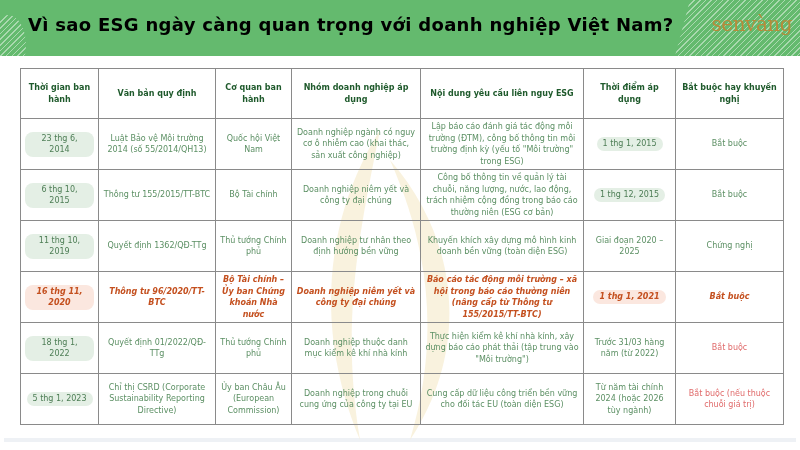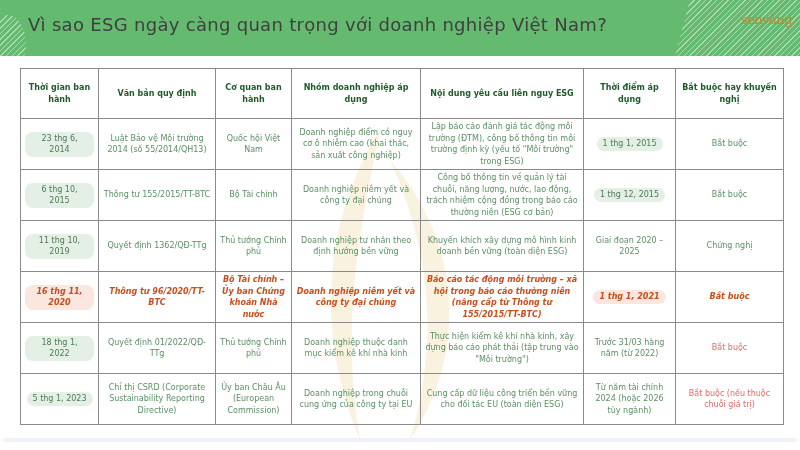--- a/index.html
+++ b/index.html
@@ -16,26 +16,26 @@
     background: repeating-linear-gradient(135deg, rgba(255,255,255,0.45) 0 1px, transparent 1px 4px);
     border-radius: 50%;
   }
   .header .stripes-right {
     position: absolute; right: 0; top: 0; width: 140px; height: 56px;
     background: repeating-linear-gradient(135deg, rgba(255,255,255,0.45) 0 1px, transparent 1px 4px);
     clip-path: polygon(30px 0, 140px 0, 140px 56px, 15px 56px);
   }
   .header .title {
     position: absolute; left: 28px; top: 14px;
-    color: #404040; font-size: 18px; font-weight: normal; letter-spacing: 0.3px;
+    color: #000000; font-size: 18px; font-weight: bold; letter-spacing: 0.3px;
     font-family: "DejaVu Sans", sans-serif;
   }
   .logo {
     position: absolute; right: 8px; top: 12px;
-    color: #b88a3a; font-family: "DejaVu Serif", serif; font-size: 13px;
+    color: #b88a3a; font-family: "DejaVu Serif", serif; font-size: 20px;
     letter-spacing: -0.5px;
     text-align: right;
   }
 
   .panel {
     position: absolute; left: 4px; top: 56px; width: 792px; height: 386px;
     background: #ffffff;
     border-bottom: 4px solid #eef1f5;
   }
   .watermark {
@@ -105,21 +105,21 @@
       <th>Nội dung yêu cầu liên nguy ESG</th>
       <th>Thời điểm áp dụng</th>
       <th>Bắt buộc hay khuyến nghị</th>
     </tr>
   </thead>
   <tbody>
     <tr>
       <td><span class="pill">23 thg 6, 2014</span></td>
       <td>Luật Bảo vệ Môi trường 2014 (số 55/2014/QH13)</td>
       <td>Quốc hội Việt Nam</td>
-      <td>Doanh nghiệp điểm có nguy cơ ô nhiễm cao (khai thác, sản xuất công nghiệp)</td>
+      <td>Doanh nghiệp ngành có nguy cơ ô nhiễm cao (khai thác, sản xuất công nghiệp)</td>
       <td>Lập báo cáo đánh giá tác động môi trường (ĐTM), công bố thông tin môi trường định kỳ (yếu tố "Môi trường" trong ESG)</td>
       <td><span class="pill">1 thg 1, 2015</span></td>
       <td>Bắt buộc</td>
     </tr>
     <tr>
       <td><span class="pill">6 thg 10, 2015</span></td>
       <td>Thông tư 155/2015/TT-BTC</td>
       <td>Bộ Tài chính</td>
       <td>Doanh nghiệp niêm yết và công ty đại chúng</td>
       <td>Công bố thông tin về quản lý tài chuỗi, năng lượng, nước, lao động, trách nhiệm cộng đồng trong báo cáo thường niên (ESG cơ bản)</td>

